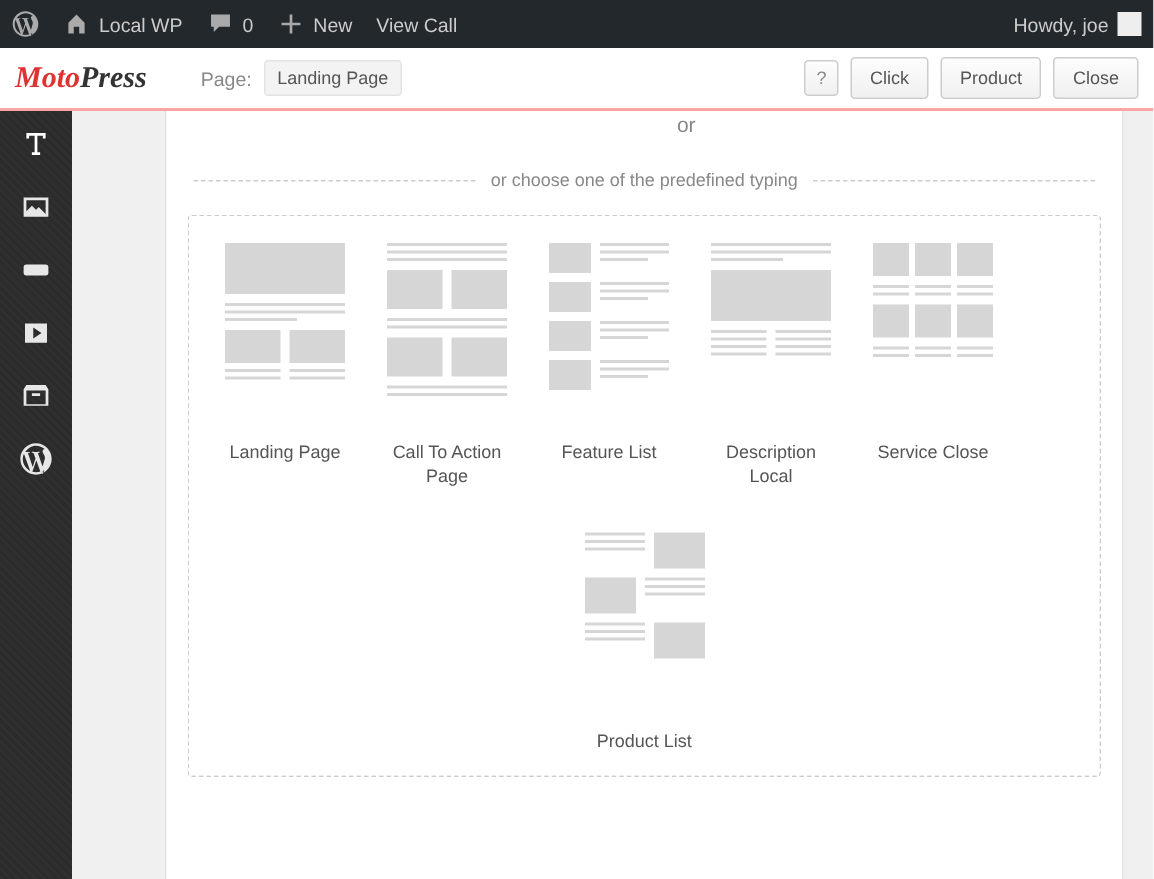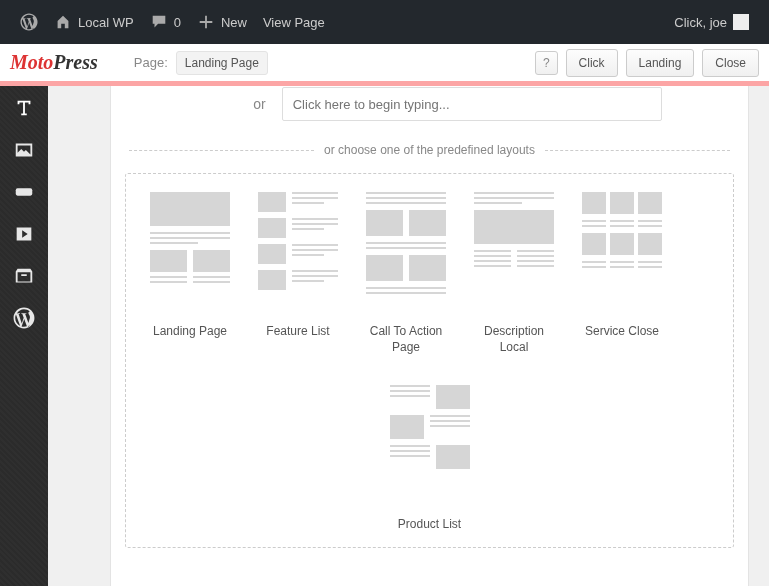--- a/index.html
+++ b/index.html
@@ -1,26 +1,26 @@
 <!DOCTYPE html>
 <html><head>
 <meta charset="utf-8">
 <style>
 * { margin: 0; padding: 0; box-sizing: border-box; }
 body { font-family: -apple-system, "Helvetica Neue", Arial, sans-serif; font-size: 13px; color: #444; background: #fff; width: 769px; height: 586px; overflow: hidden; }
 
 
-.wp-bar { height: 44px; background: #23282d; color: #ccc; display: flex; align-items: center; padding: 0 12px; font-size: 13px; }
+.wp-bar { height: 32px; background: #23282d; color: #ccc; display: flex; align-items: center; padding: 0 0; font-size: 13px; }
 .wp-bar .wp-item { display: flex; align-items: center; gap: 6px; padding: 0 8px; height: 100%; cursor: pointer; }
 .wp-bar .wp-item-right { margin-left: auto; }
 .wp-bar svg { width: 18px; height: 18px; fill: #aaa; }
 .wp-avatar { width: 16px; height: 16px; background: #eee; }
 
 
-.ed-bar { height: 42px; border-bottom: 5px solid #fca5a5; display: flex; align-items: center; padding: 0 10px; background: #fff; gap: 8px; }
+.ed-bar { height: 42px; border-bottom: 2px solid #fca5a5; display: flex; align-items: center; padding: 0 10px; background: #fff; gap: 8px; }
 .logo { font-style: italic; font-weight: 700; font-size: 20px; font-family: Georgia, "Times New Roman", serif; }
 .logo .m1 { color: #d33; }
 .logo .m2 { color: #333; }
 .page-label { margin-left: 28px; color: #888; font-size: 13px; }
 .page-title { background: #f3f3f3; border: 1px solid #e3e3e3; border-radius: 3px; padding: 4px 8px; font-size: 12px; color: #555; }
 .ed-bar .spacer { flex: 1; }
 .btn { border: 1px solid #ccc; background: linear-gradient(#fdfdfd,#f0f0f0); color: #555; border-radius: 3px; padding: 6px 12px; font-size: 12px; cursor: pointer; }
 .btn.help { padding: 4px 7px; color: #888; border-radius: 3px; }
 .btn.primary { background: #2a7ee2; border-color: #2566b9; color: #fff; font-weight: 600; }
 
@@ -75,38 +75,38 @@
       </svg>
     <span>0</span>
   </div>
   <div class="wp-item">
     <svg viewBox="0 0 20 20">
         <path d="M9 3h2v6h6v2h-6v6H9v-6H3V9h6z"></path>
       </svg>
     <span>New</span>
   </div>
   <div class="wp-item">
-    <span>View Page</span>
+    <span>View Call</span>
   </div>
   <div class="wp-item wp-item-right">
-    <span>Click, joe</span>
+    <span>Howdy, joe</span>
     <span class="wp-avatar"></span>
   </div>
 </div>
 
 <div class="ed-bar">
   <span class="logo">
     <span class="m1">Moto</span><span class="m2">Press</span>
   </span>
   <span class="page-label">Page:</span>
   <span class="page-title">Landing Page</span>
   <span class="spacer"></span>
   <button class="btn help">?</button>
   <button class="btn">Click</button>
-  <button class="btn">Landing</button>
+  <button class="btn">Product</button>
   <button class="btn">Close</button>
 </div>
 
 <div class="wrap">
 
   <div class="rail">
     <div class="tool active">
         <svg viewBox="0 0 24 24">
           <path d="M5 4h14v4h-2V6h-4v12h2v2H9v-2h2V6H7v2H5z"></path>
         </svg>
@@ -136,26 +136,25 @@
           <path d="M10 .5C4.8.5.5 4.8.5 10S4.8 19.5 10 19.5 19.5 15.2 19.5 10 15.2.5 10 .5zM2 10c0-1.1.2-2.2.7-3.2l3.8 10.4C3.9 15.9 2 13.1 2 10zm8 8c-.8 0-1.5-.1-2.2-.3l2.4-6.9 2.4 6.7c0 .1 0 .1.1.1-.8.3-1.7.4-2.7.4zm1.1-11.7c.5 0 .9-.1.9-.1.4 0 .4-.7-.1-.6 0 0-1.3.1-2.1.1-.8 0-2.1-.1-2.1-.1-.4 0-.5.6 0 .6 0 0 .4.1.8.1l1.2 3.4-1.7 5.2-2.9-8.5c.5 0 .9-.1.9-.1.4 0 .4-.7-.1-.6 0 0-1.3.1-2.1.1H3.5C4.9 3.6 7.3 2 10 2c2 0 3.9.8 5.3 2-.8 0-1.3.7-1.3 1.4 0 .6.4 1.2.8 1.8.3.5.6 1.2.6 2.1 0 .7-.3 1.5-.6 2.5l-.8 2.7-2.9-8.2zm3 11c2.3-1.3 3.9-3.8 3.9-6.7 0-1.4-.4-2.7-1-3.8.6 1.6.4 3.5-.2 5.1l-2.7 7.4z"></path>
         </svg>
       </div>
   </div>
 
   <div class="canvas">
     <div class="panel">
 
       <div class="or-row">
         <span class="or-text">or</span>
-        <input class="type-box" placeholder="Click here to begin typing..." style="">
       </div>
 
       <div class="divider-wrap">
         <span class="divider-line"></span>
-        <span class="divider-label">or choose one of the predefined layouts</span>
+        <span class="divider-label">or choose one of the predefined typing</span>
         <span class="divider-line"></span>
       </div>
 
       <div class="layouts-box">
 
         <div class="layout">
           <div class="thumb">
             <div class="blk" style="height:34px"></div>
             <div class="lines">
                 <div class="ln"></div>
@@ -173,20 +172,47 @@
               <div class="col">
                   <div class="blk" style="height:22px"></div>
                   <div class="lines">
                     <div class="ln"></div>
                     <div class="ln"></div>
                   </div>
                 </div>
             </div>
           </div>
           <div class="layout-label">Landing Page</div>
+        </div>
+
+        <div class="layout">
+          <div class="thumb">
+            <div class="lines">
+                <div class="ln"></div>
+                <div class="ln"></div>
+                <div class="ln"></div>
+              </div>
+            <div class="row2">
+                <div class="blk" style="flex:1;height:26px"></div>
+                <div class="blk" style="flex:1;height:26px"></div>
+              </div>
+            <div class="lines">
+                <div class="ln"></div>
+                <div class="ln"></div>
+              </div>
+            <div class="row2">
+                <div class="blk" style="flex:1;height:26px"></div>
+                <div class="blk" style="flex:1;height:26px"></div>
+              </div>
+            <div class="lines">
+                <div class="ln"></div>
+                <div class="ln"></div>
+              </div>
+          </div>
+          <div class="layout-label">Call To Action Page</div>
         </div>
 
         <div class="layout">
           <div class="thumb">
             <div class="row2">
                 <div class="blk" style="width:28px;height:20px"></div>
                 <div class="col" style="flex:1">
                   <div class="lines">
                     <div class="ln"></div>
                     <div class="ln"></div>
@@ -219,47 +245,20 @@
                 <div class="col" style="flex:1">
                   <div class="lines">
                     <div class="ln"></div>
                     <div class="ln"></div>
                     <div class="ln" style="width:70%"></div>
                   </div>
                 </div>
               </div>
           </div>
           <div class="layout-label">Feature List</div>
-        </div>
-
-        <div class="layout">
-          <div class="thumb">
-            <div class="lines">
-                <div class="ln"></div>
-                <div class="ln"></div>
-                <div class="ln"></div>
-              </div>
-            <div class="row2">
-                <div class="blk" style="flex:1;height:26px"></div>
-                <div class="blk" style="flex:1;height:26px"></div>
-              </div>
-            <div class="lines">
-                <div class="ln"></div>
-                <div class="ln"></div>
-              </div>
-            <div class="row2">
-                <div class="blk" style="flex:1;height:26px"></div>
-                <div class="blk" style="flex:1;height:26px"></div>
-              </div>
-            <div class="lines">
-                <div class="ln"></div>
-                <div class="ln"></div>
-              </div>
-          </div>
-          <div class="layout-label">Call To Action Page</div>
         </div>
 
         <div class="layout">
           <div class="thumb">
             <div class="lines">
                 <div class="ln"></div>
                 <div class="ln"></div>
                 <div class="ln" style="width:60%"></div>
               </div>
             <div class="blk" style="height:34px"></div>

